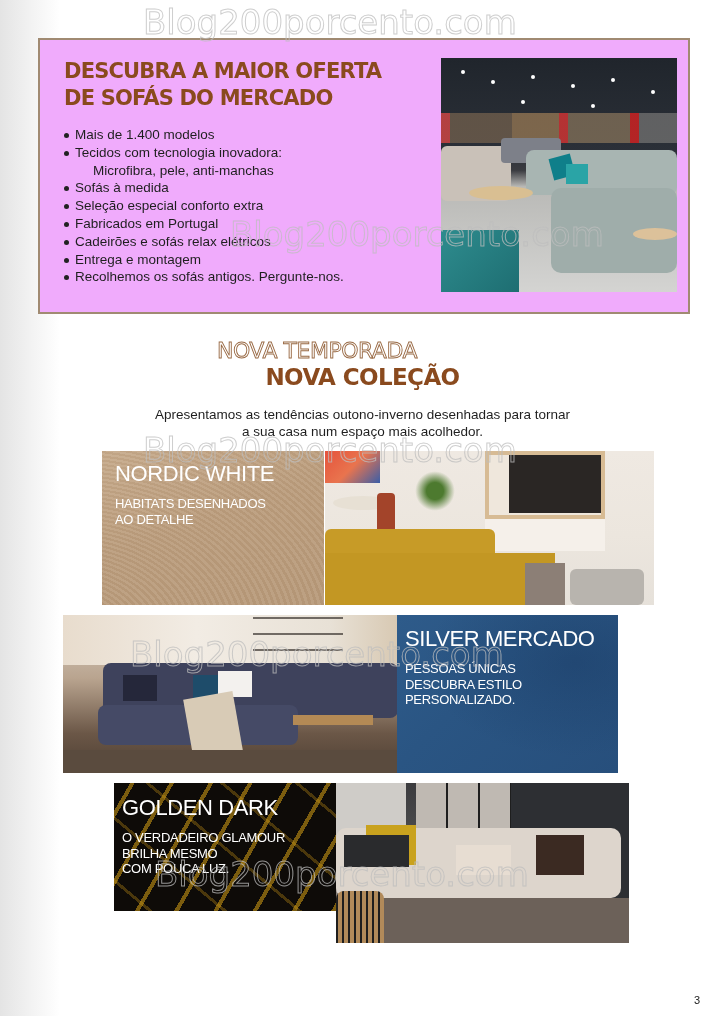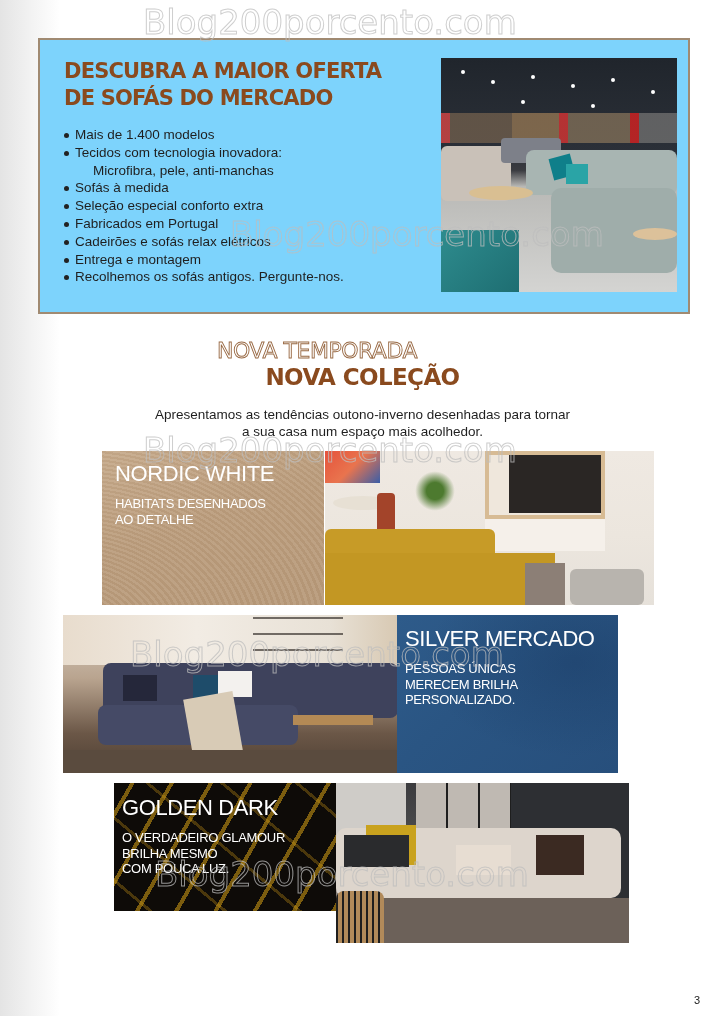--- a/index.html
+++ b/index.html
@@ -26,21 +26,21 @@
   .wm3 { left: 143px; top: 430px; }
   .wm4 { left: 130px; top: 634px; }
   .wm5 { left: 155px; top: 854px; }
 
   
   .promo-box {
     position: absolute;
     left: 38px; top: 38px;
     width: 652px; height: 276px;
     border: 2px solid #a08a72;
-    background: #7dd3fc;
+    background: #f0abfc;
   }
   .promo-title {
     position: absolute;
     left: 24px; top: 18px;
     width: 360px;
     font-family: "DejaVu Sans", sans-serif;
     font-weight: bold;
     font-size: 21px;
     line-height: 27px;
     color: #8a4a1e;
@@ -249,21 +249,21 @@
   <div class="shape" style="left:155px;top:56px;width:34px;height:26px;background:#f3f1ee;"></div>
   <div class="shape" style="left:125px;top:80px;width:50px;height:60px;background:#d8cbb6;transform:rotate(-10deg);"></div>
   <div class="shape" style="left:230px;top:100px;width:80px;height:10px;background:#b48a55;"></div>
   <div class="shape" style="left:0;top:135px;width:334px;height:23px;background:#5a4b3e;"></div>
 </div>
 <div class="panel cobalt-swatch">
   <div class="panel-text" style="left:8px;top:11px;">
     <div class="panel-title">SILVER MERCADO</div>
     <div class="panel-sub">
       <span>PESSOAS ÚNICAS</span><br>
-      <span>MERECEM BRILHA</span><br>
+      <span>DESCUBRA ESTILO</span><br>
       <span>PERSONALIZADO.</span>
     </div>
   </div>
 </div>
 
 <div class="panel golden-swatch">
   <div class="panel-text" style="left:8px;top:12px;">
     <div class="panel-title">GOLDEN DARK</div>
     <div class="panel-sub">
       <span>O VERDADEIRO GLAMOUR</span><br>

